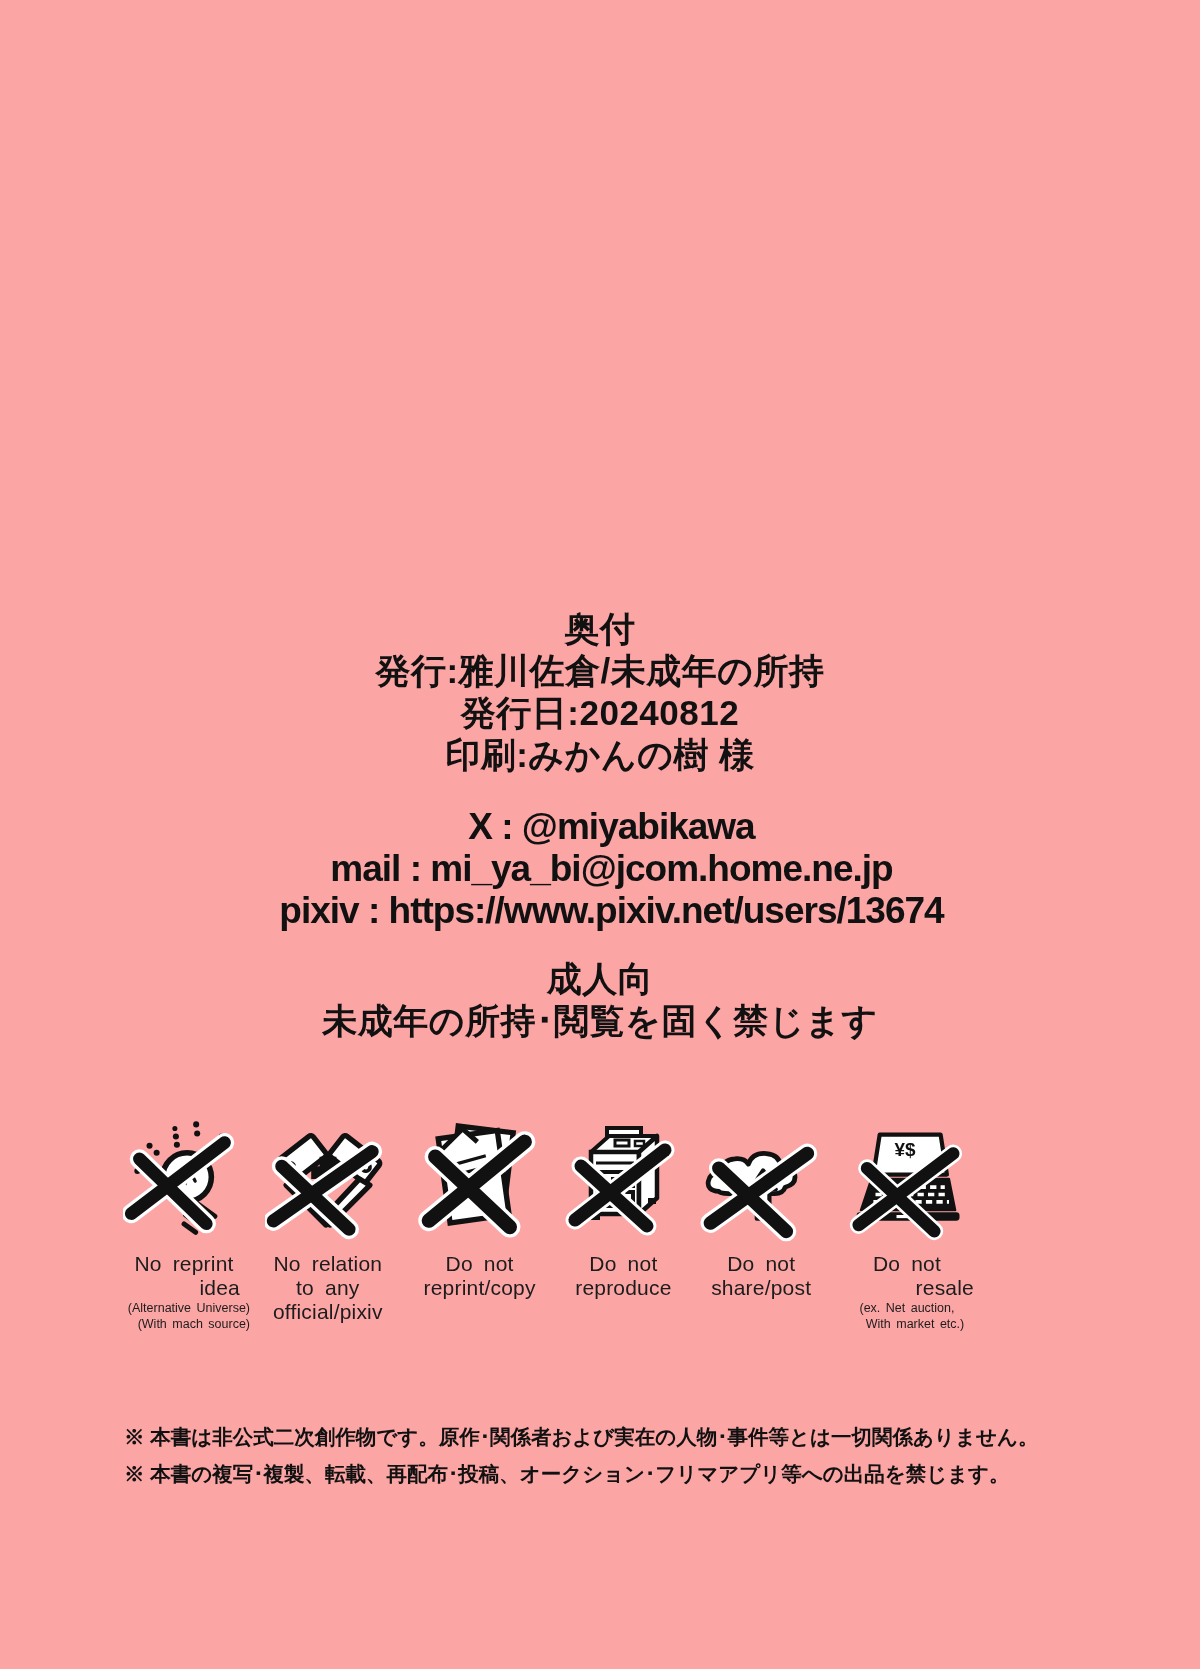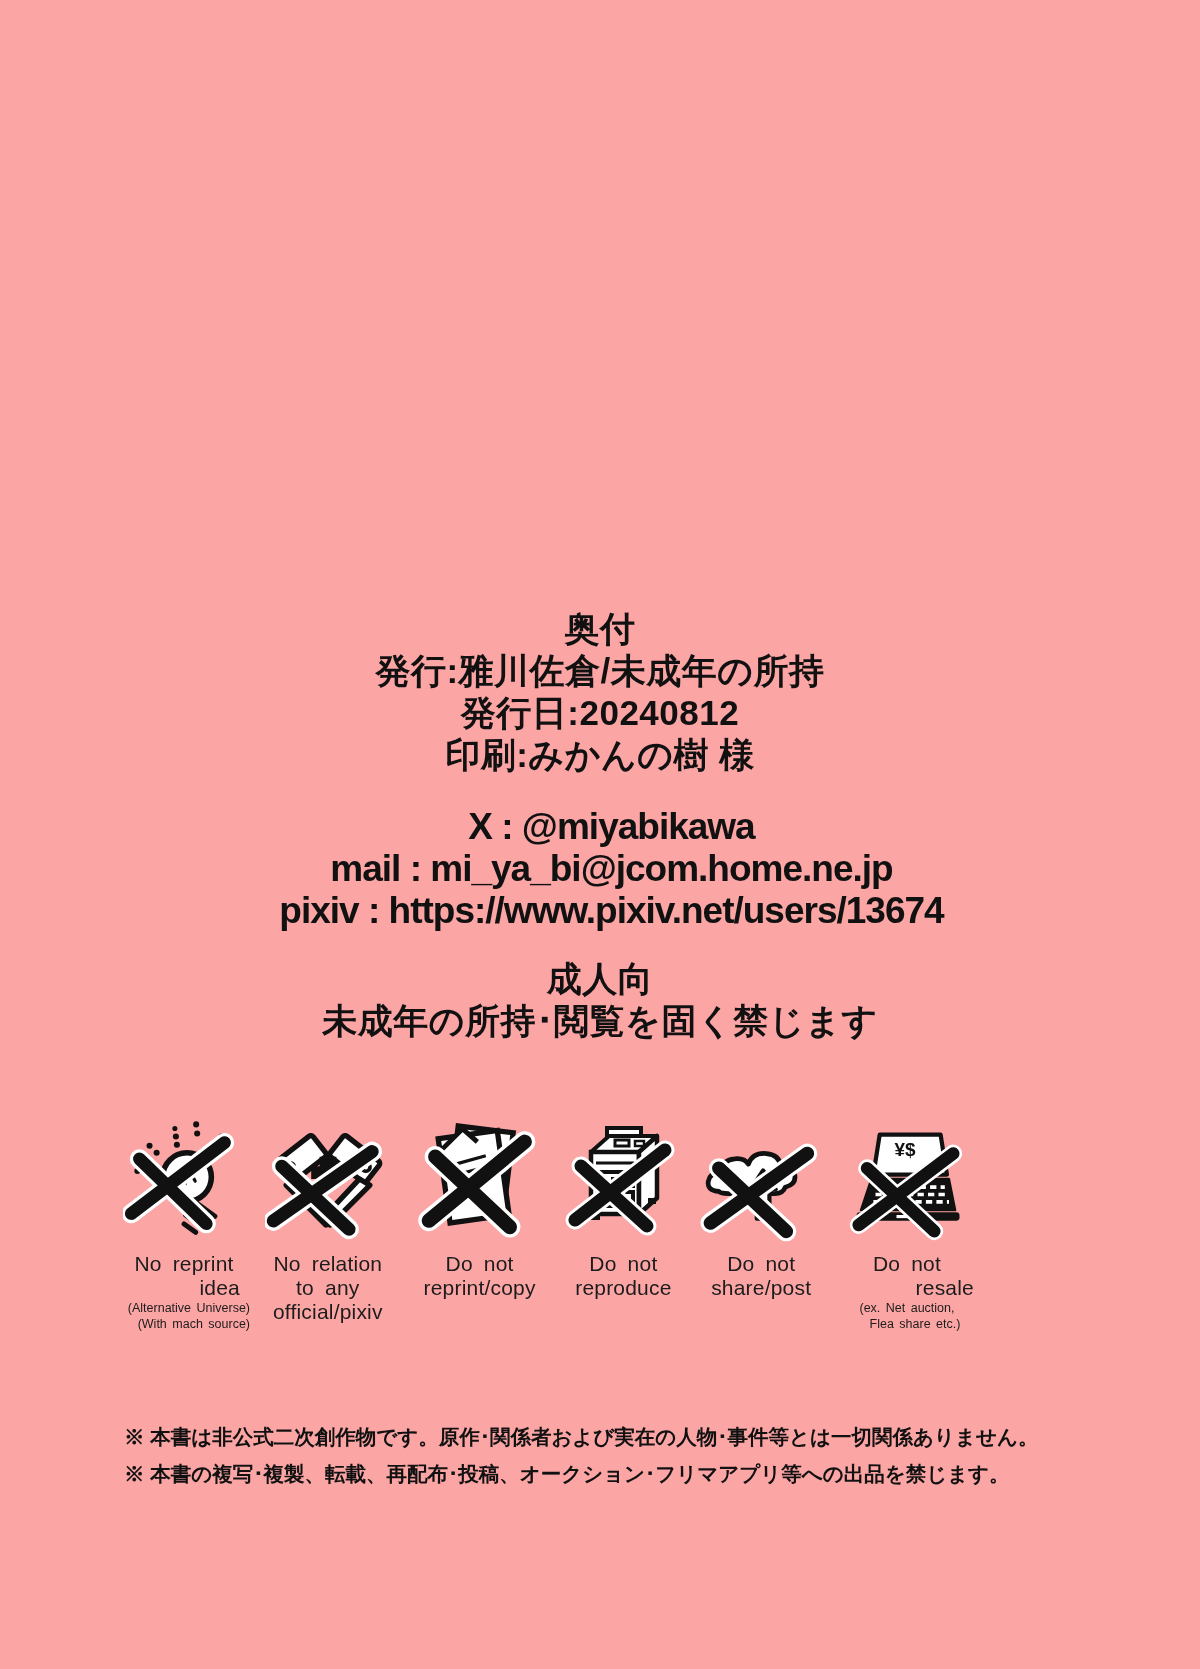--- a/index.html
+++ b/index.html
@@ -298,21 +298,21 @@
             <line x1="22" y1="42" x2="86" y2="102" stroke="#111" stroke-width="12"></line>
           </g>
         </svg>
       </div>
       <div class="icon-label">
         <div class="label-line">Do not</div>
         <div class="label-line">resale</div>
       </div>
       <div class="sub-label">
         <div class="sub-line">(ex. Net auction,</div>
-        <div class="sub-line">Flea share etc.)</div>
+        <div class="sub-line">With market etc.)</div>
       </div>
     </div>
 
   </div>
 
   <div class="disclaimer-block">
     <div class="disclaimer-line">※ 本書は非公式二次創作物です。原作･関係者および実在の人物･事件等とは一切関係ありません。</div>
     <div class="disclaimer-line">※ 本書の複写･複製、転載、再配布･投稿、オークション･フリマアプリ等への出品を禁じます。</div>
   </div>
 

